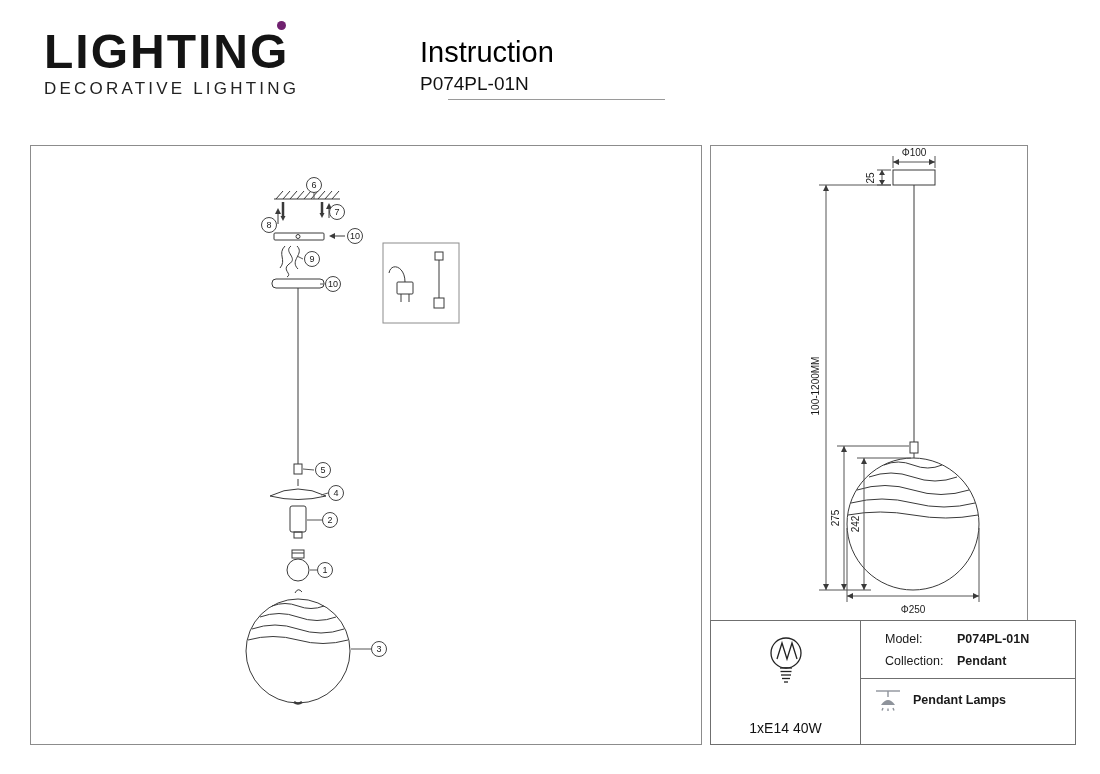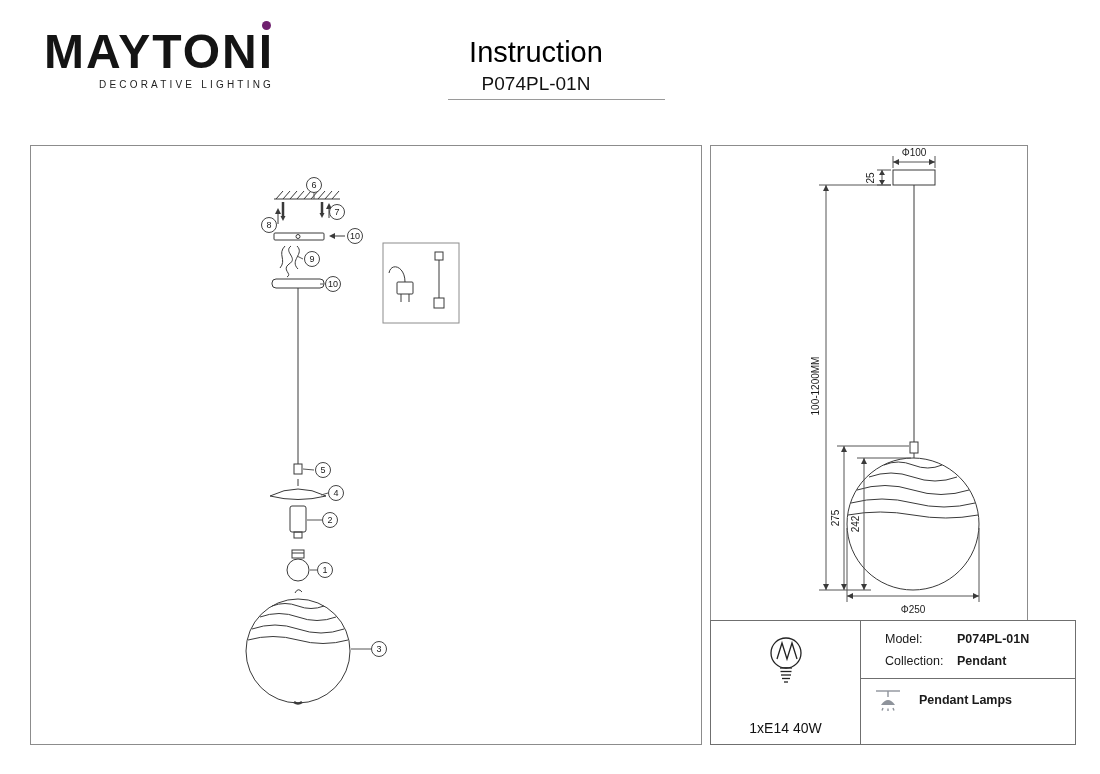--- a/index.html
+++ b/index.html
@@ -3,52 +3,52 @@
 <meta charset="utf-8">
 <style>
   html,body{margin:0;padding:0;background:#fff;}
   .page{position:relative;width:1100px;height:774px;background:#fff;overflow:hidden;
         font-family:"Liberation Sans",sans-serif;color:#1a1a1a;}
   
   .logo{position:absolute;left:44px;top:28px;display:inline-block;}
   .brand{position:relative;display:inline-block;font-size:48px;font-weight:bold;
          letter-spacing:2px;line-height:1;color:#141414;}
   .logo-dot{position:absolute;top:-7px;right:3px;width:9px;height:9px;border-radius:50%;}
-  .tagline{font-size:10px;letter-spacing:3.2px;text-align:right;margin-top:3px;color:#222;}
-  .title-block{position:absolute;left:406px;top:36px;width:260px;text-align:center;}
+  .tagline{font-size:17px;letter-spacing:3.2px;text-align:right;margin-top:3px;color:#222;}
+  .title-block{position:absolute;left:420px;top:36px;width:260px;text-align:left;}
   .title{font-size:29px;font-weight:500;color:#000;}
   .model-number{font-size:19px;margin-top:4px;color:#111;}
   .title-underline{position:absolute;left:448px;top:99px;width:217px;height:1px;background:#9a9a9a;}
   
   .panel{position:absolute;border:1px solid #8c8c8c;background:#fff;box-sizing:border-box;}
   .assembly-panel{left:30px;top:145px;width:672px;height:600px;}
   .dimensions-panel{left:710px;top:145px;width:318px;height:476px;}
   .info-table{position:absolute;left:710px;top:620px;width:366px;height:125px;
               border:1px solid #6f6f6f;box-sizing:border-box;display:flex;background:#fff;}
   .bulb-cell{width:150px;border-right:1px solid #6f6f6f;box-sizing:border-box;
              display:flex;flex-direction:column;align-items:center;justify-content:space-between;
              padding:8px 0 8px 0;}
   .bulb-spec{font-size:14px;color:#111;}
   .info-cell{flex:1;padding:8px 12px 6px 12px;box-sizing:border-box;}
   .info-row{display:flex;font-size:12.5px;line-height:1.75;}
   .info-label{width:72px;margin-left:12px;}
   .info-value{font-weight:bold;}
   .info-divider{height:1px;background:#6f6f6f;margin:5px -12px 0 -12px;}
-  .category-row{display:flex;align-items:center;gap:16px;margin-top:9px;}
+  .category-row{display:flex;align-items:center;gap:10px;margin-top:9px;}
   .category-label{font-size:12.5px;font-weight:bold;}
   svg text{fill:#1a1a1a;stroke:none;font-family:"Liberation Sans",sans-serif;}
 </style>
 </head>
 <body>
 
 <div class="page">
 
   <div class="logo">
     <span class="brand">
-      <span>MAYTONI</span>
+      <span>LIGHTING</span>
       <span class="logo-dot" style="background: rgb(112, 33, 111);"></span>
     </span>
     <div class="tagline">DECORATIVE LIGHTING</div>
   </div>
 
   <div class="title-block">
     <div class="title">Instruction</div>
     <div class="model-number">P074PL-01N</div>
   </div>
   <div class="title-underline"></div>

